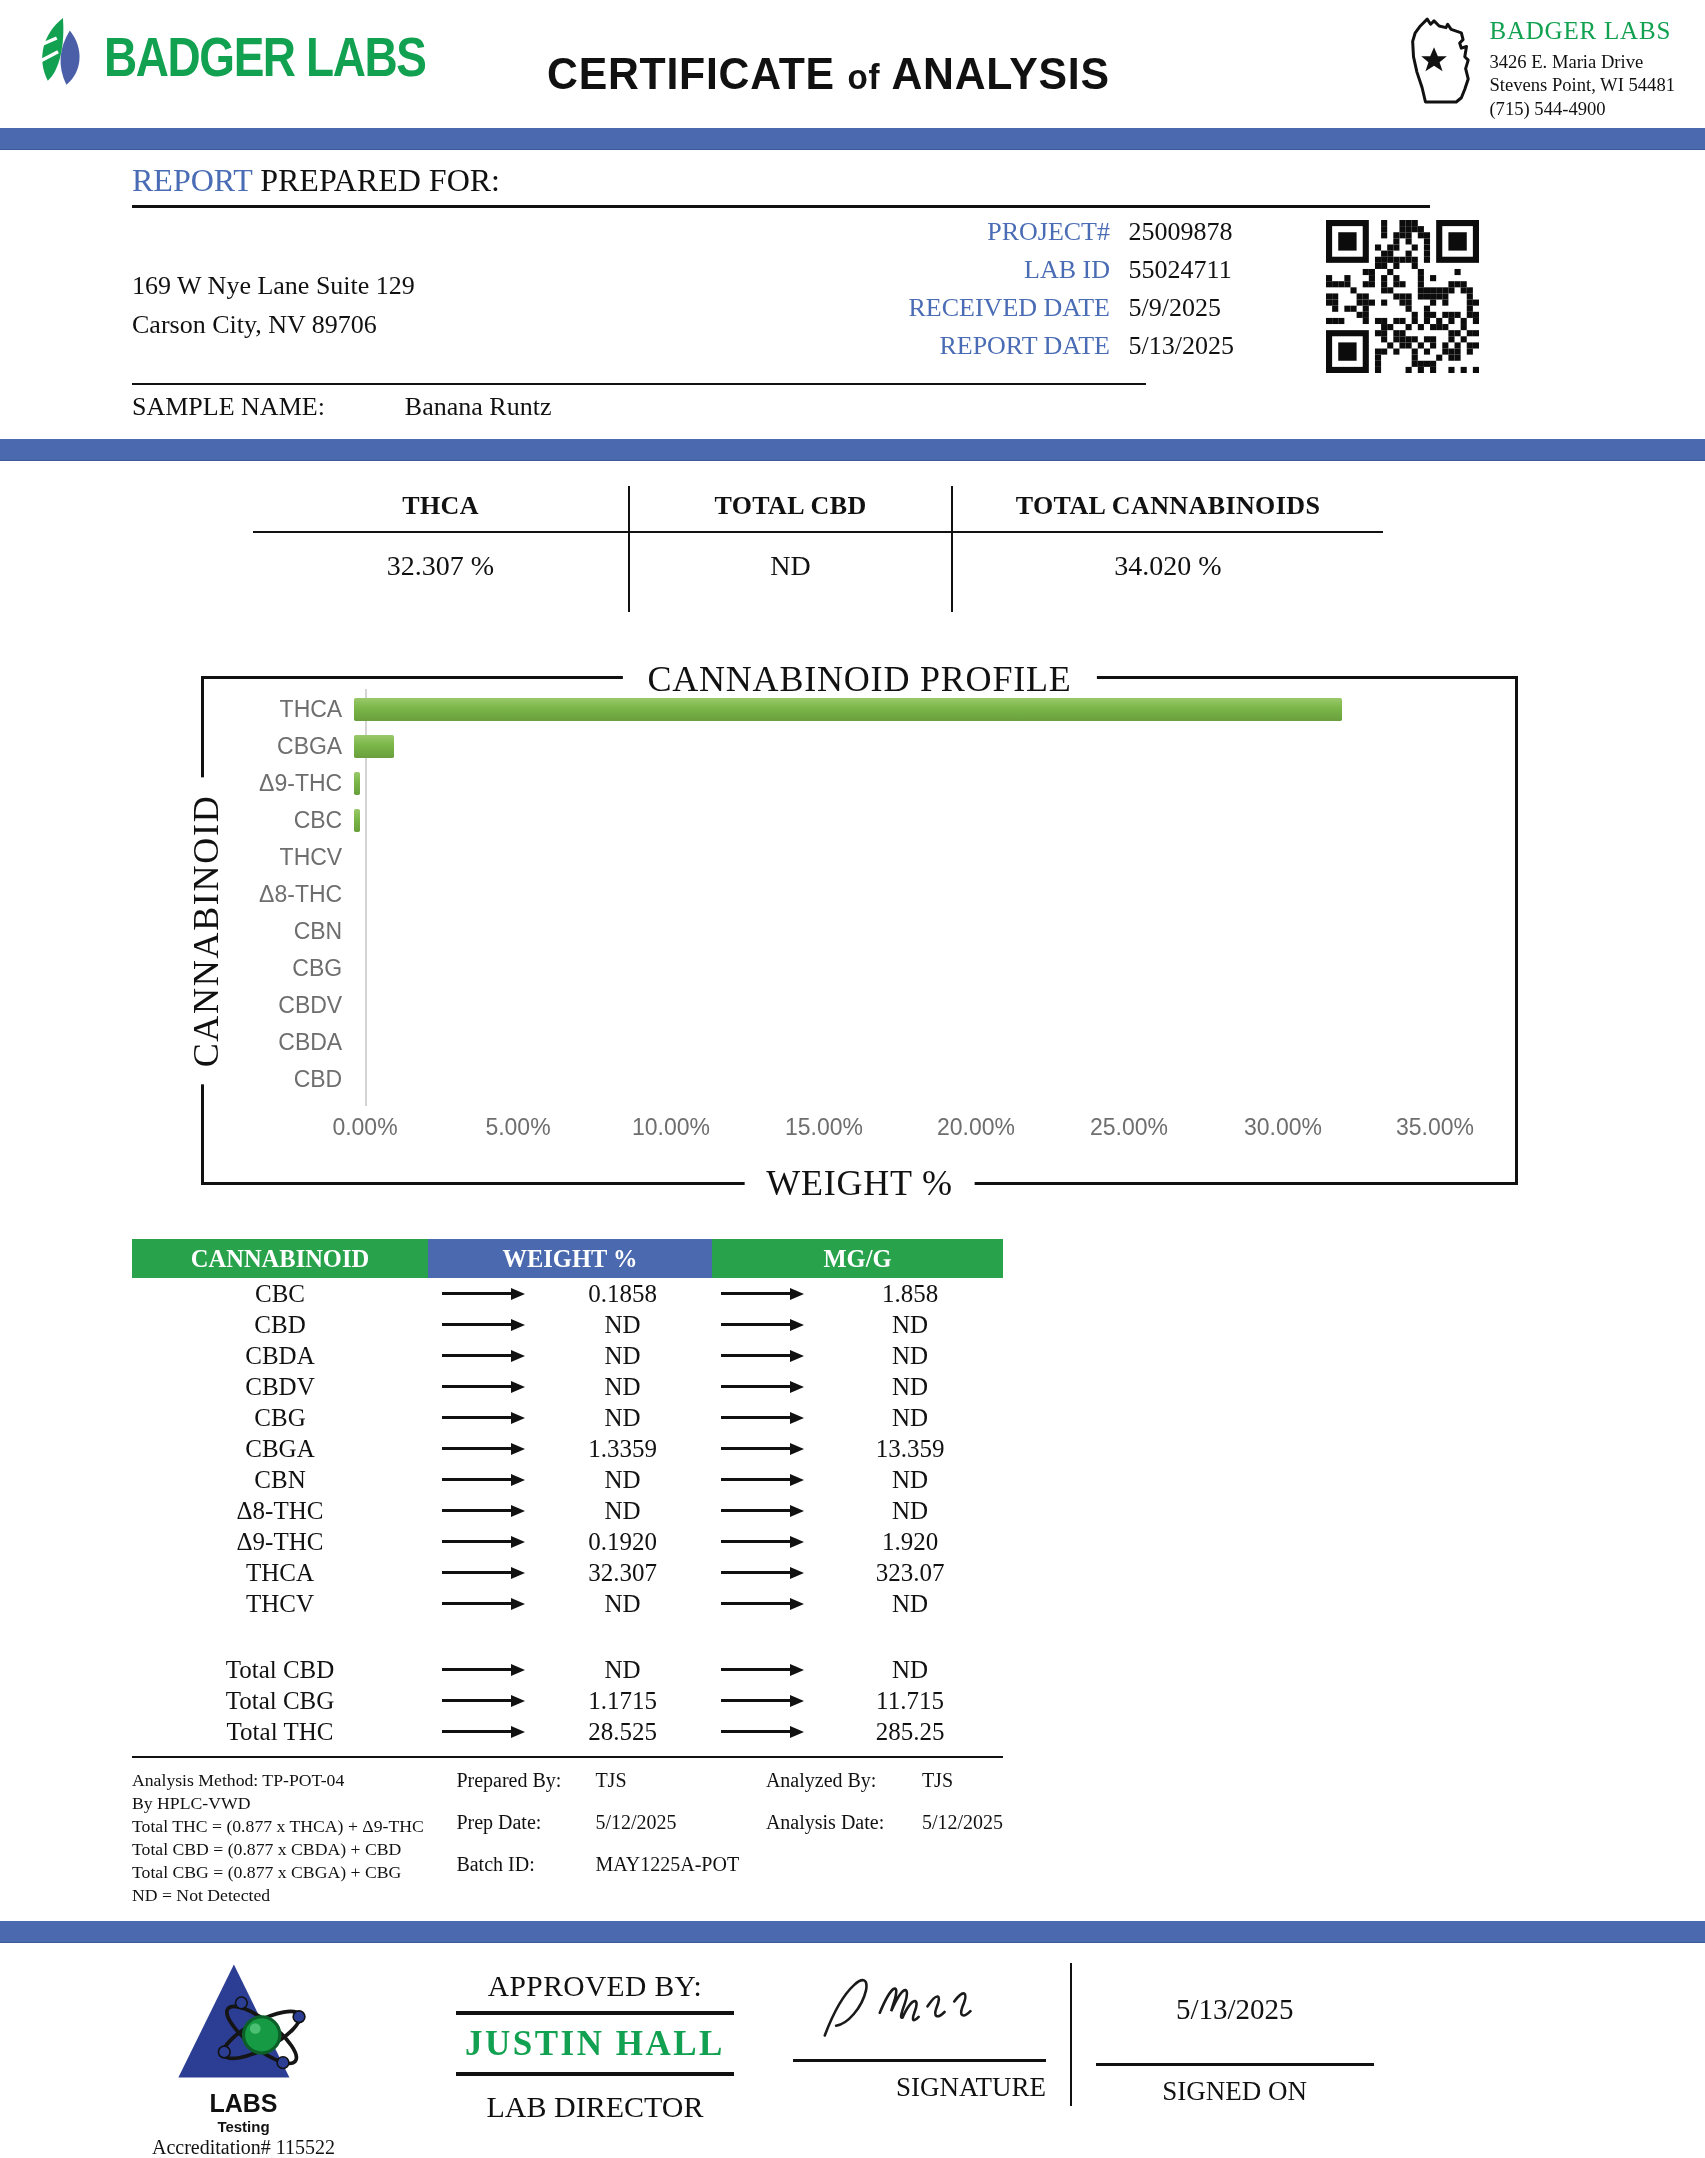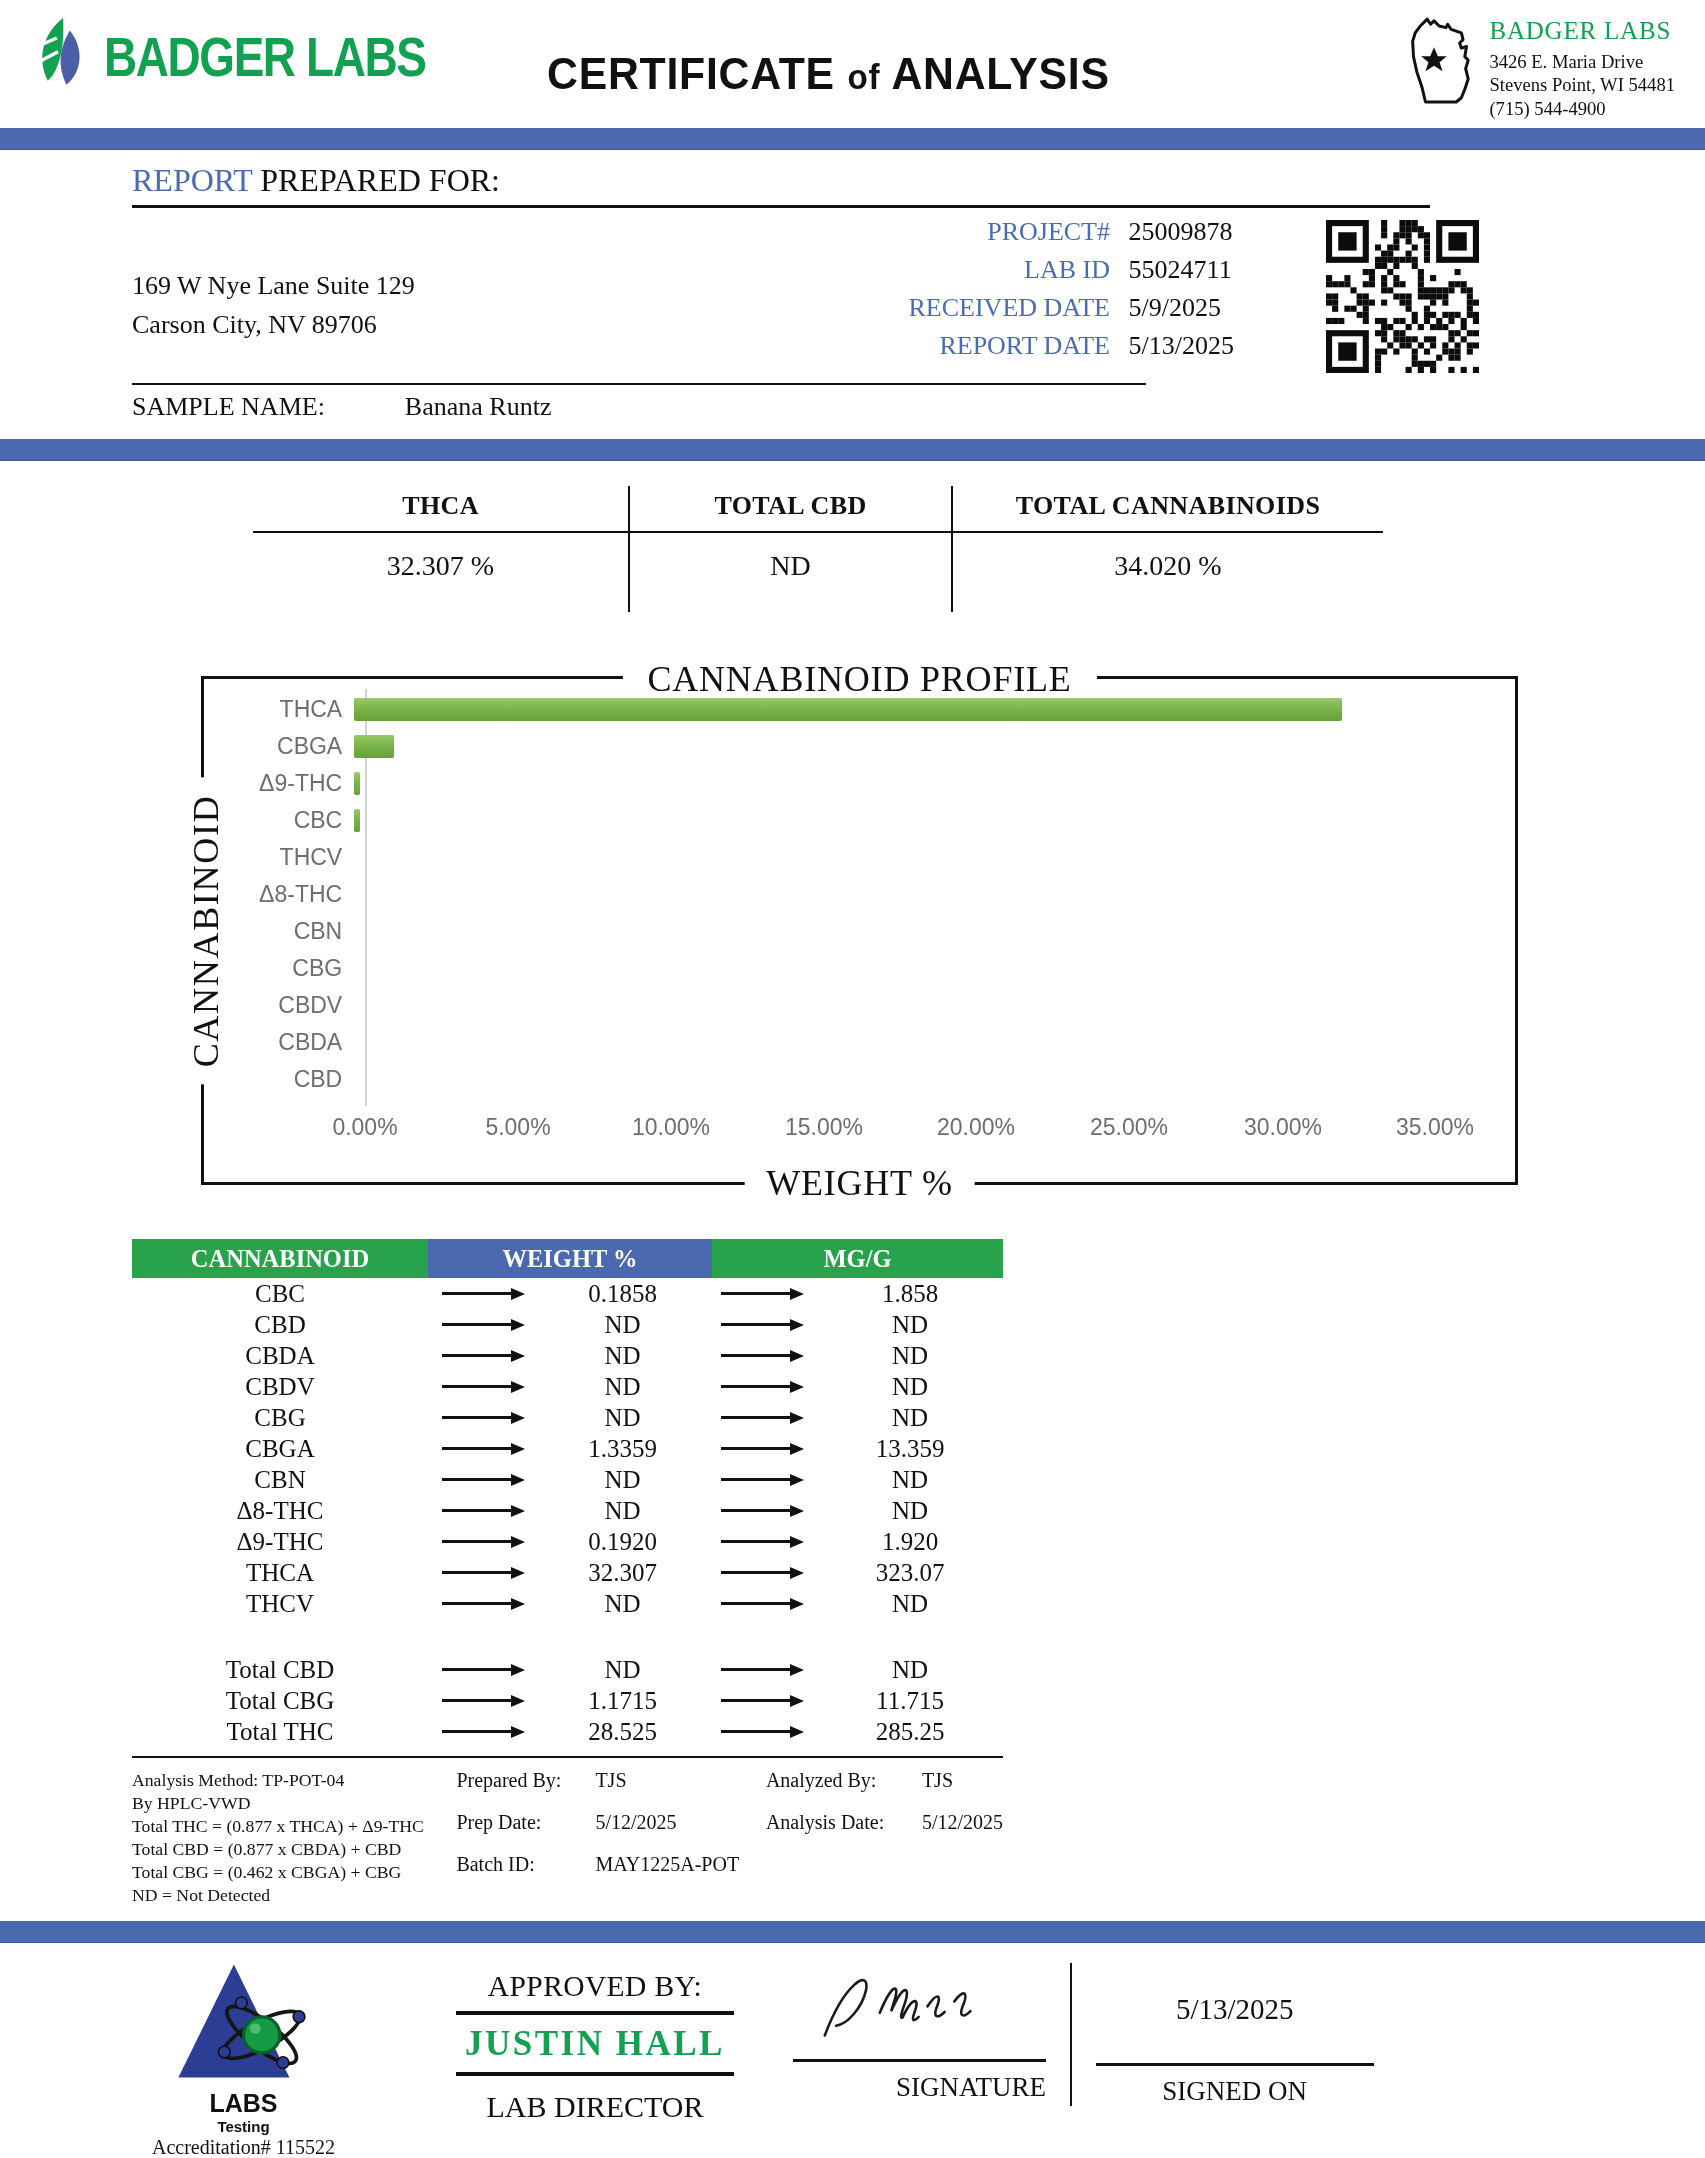--- a/index.html
+++ b/index.html
@@ -632,21 +632,21 @@
         </span>
      <span class="t-mgg">285.25</span>
    </div>
     </div>
   <div class="notes">
     <div class="notes-col1" id="notes-col1">
         <div>Analysis Method: TP-POT-04</div>
         <div>By HPLC-VWD</div>
         <div>Total THC = (0.877 x  THCA) + Δ9-THC</div>
         <div>Total CBD = (0.877 x  CBDA) + CBD</div>
-        <div>Total CBG = (0.462 x  CBGA) + CBG</div>
+        <div>Total CBG = (0.877 x  CBGA) + CBG</div>
         <div>ND = Not Detected</div>
       </div>
     <div class="notes-col2" id="notes-col2">
         <div class="note-pair">
      <span class="nlabel">Prepared By:</span>
      <span>TJS</span>
    </div>
         <div class="note-pair">
      <span class="nlabel">Prep Date:</span>
      <span>5/12/2025</span>

